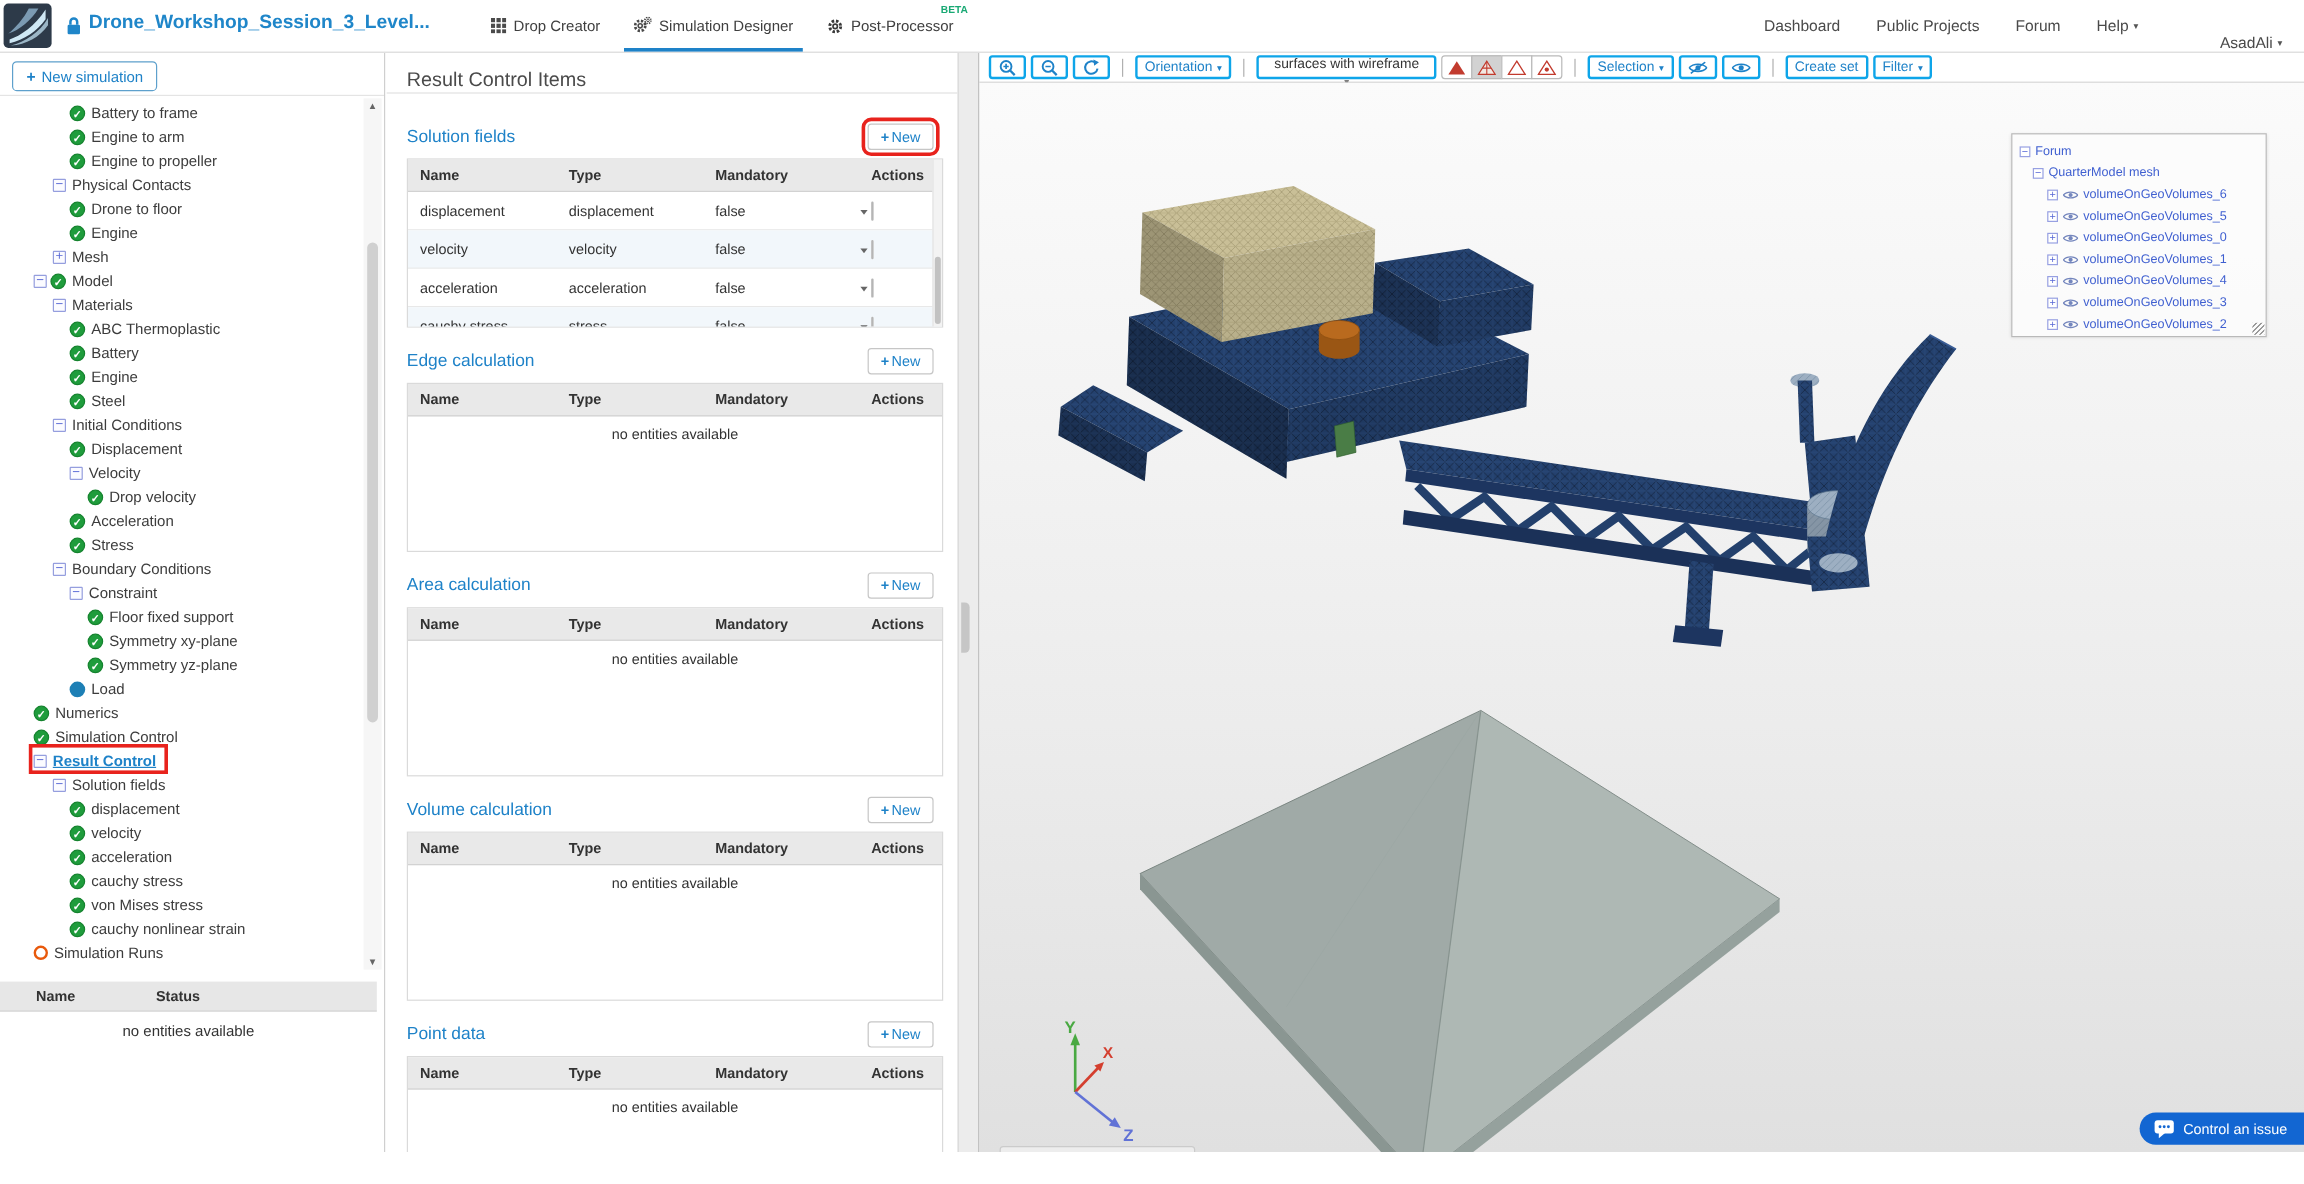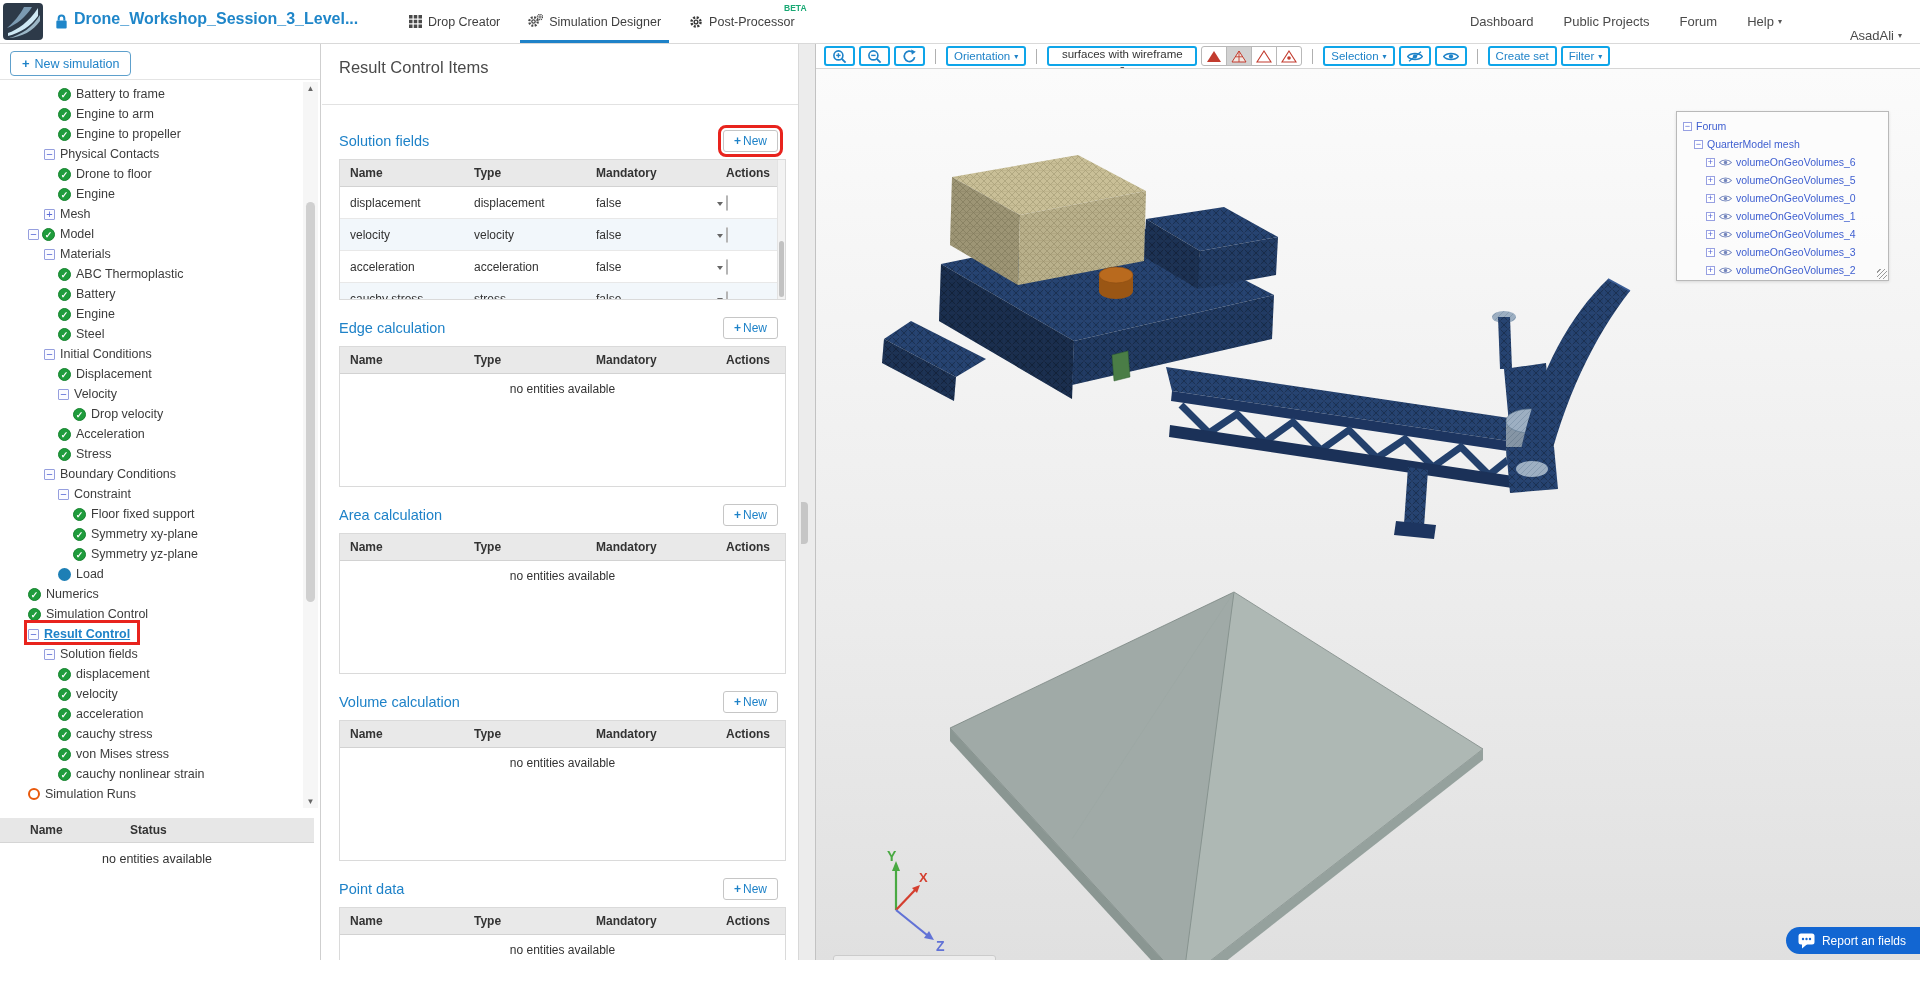--- a/index.html
+++ b/index.html
@@ -46,21 +46,21 @@
   .jobstatus { position:absolute; left:0; right:0; bottom:0; top:768px; }
   .js-titlebar { height:29px; background:#f6f6f6; border-top:1px solid #dcdcdc; border-bottom:1px solid #dcdcdc; display:flex; align-items:center; padding-left:14px; font-size:13px; color:#1e82c8; }
   .js-table { margin-top:6px; background:#fff; width:314px; }
   .js-head { display:flex; background:#e7e7e7; border-bottom:1px solid #d5d5d5; font-size:12px; font-weight:bold; color:#333; }
   .js-head .c { padding:5px 10px; }
   .js-head .c1 { width:120px; padding-left:30px; }
   .js-empty { text-align:center; font-size:12.5px; color:#333; padding-top:9px; }
 
   
   .panel { position:absolute; top:44px; left:322px; width:476px; bottom:0; background:#fff; overflow:hidden; }
-  .ptitle { padding:14px 0 27px 17px; font-size:16.5px; color:#4a4a4a; border-bottom:1px solid #e2e2e2; }
+  .ptitle { padding:14px 0 0 17px; font-size:16.5px; color:#4a4a4a; border-bottom:1px solid #e2e2e2; }
   .sections { padding:24px 12px 0 17px; }
   .section { margin-bottom:16px; }
   .shead { display:flex; justify-content:space-between; align-items:center; margin-bottom:7px; height:23px; }
   .shead h3 { font-size:14.5px; font-weight:normal; color:#1e82c8; }
   .btn-new { display:flex; align-items:center; gap:2px; border:1px solid #c6c6c6; border-radius:3px; background:#fff; color:#1e82c8; font-size:12px; padding:3px 10px; cursor:pointer; margin-right:8px; }
   .btn-new .plus { font-weight:bold; }
   .btn-new.hl { outline:3px solid #e8231d; outline-offset:2px; }
   .tbl { border:1px solid #dadada; font-size:12px; color:#333; position:relative; }
   .thead { display:flex; background:#e9e9e9; border-bottom:1px solid #d2d2d2; font-weight:bold; }
   .cell { padding:6px 10px; }
@@ -778,18 +778,18 @@
       </svg>
 
       <div class="vp-tip">faceGroupOnGeoFaces_460</div>
 
       <button class="report">
         <span style="display:flex">
             <svg width="17" height="16">
               <use href="#sym-chat"></use>
             </svg>
           </span>
-        <span>Report an fields</span>
+        <span>Control an issue</span>
       </button>
     </div>
   </div>
 
 </div>
 
 </body></html>

